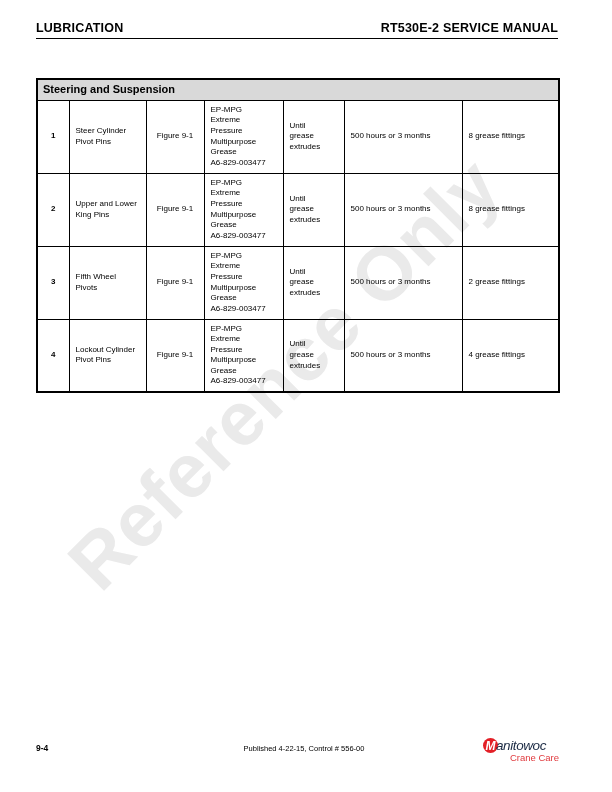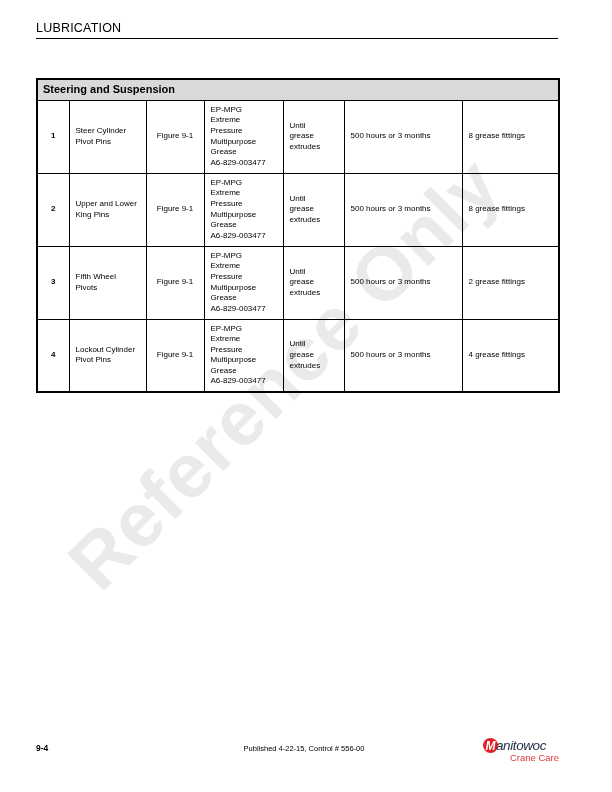--- a/index.html
+++ b/index.html
@@ -37,21 +37,21 @@
   
   .page-header {
     position: absolute;
     left: 36px;
     width: 522px;
     top: 21px;
     display: flex;
     justify-content: space-between;
     align-items: flex-end;
     font-size: 12.5px;
-    font-weight: normal;
+    font-weight: bold;
     letter-spacing: 0.2px;
     padding-bottom: 3px;
     border-bottom: 1.5px solid #000;
   }
 
   
   .lube-table {
     position: absolute;
     left: 36px;
     top: 78px;
@@ -148,20 +148,21 @@
 <body>
 
 <div class="page">
 
   <div class="watermark">Reference Only</div>
 
   <div class="content">
 
     <div class="page-header">
       <span>LUBRICATION</span>
+      <span>RT530E-2 SERVICE MANUAL</span>
     </div>
 
     <table class="lube-table">
       <colgroup>
         <col style="width:32px">
         <col style="width:77px">
         <col style="width:58px">
         <col style="width:79px">
         <col style="width:61px">
         <col style="width:118px">

